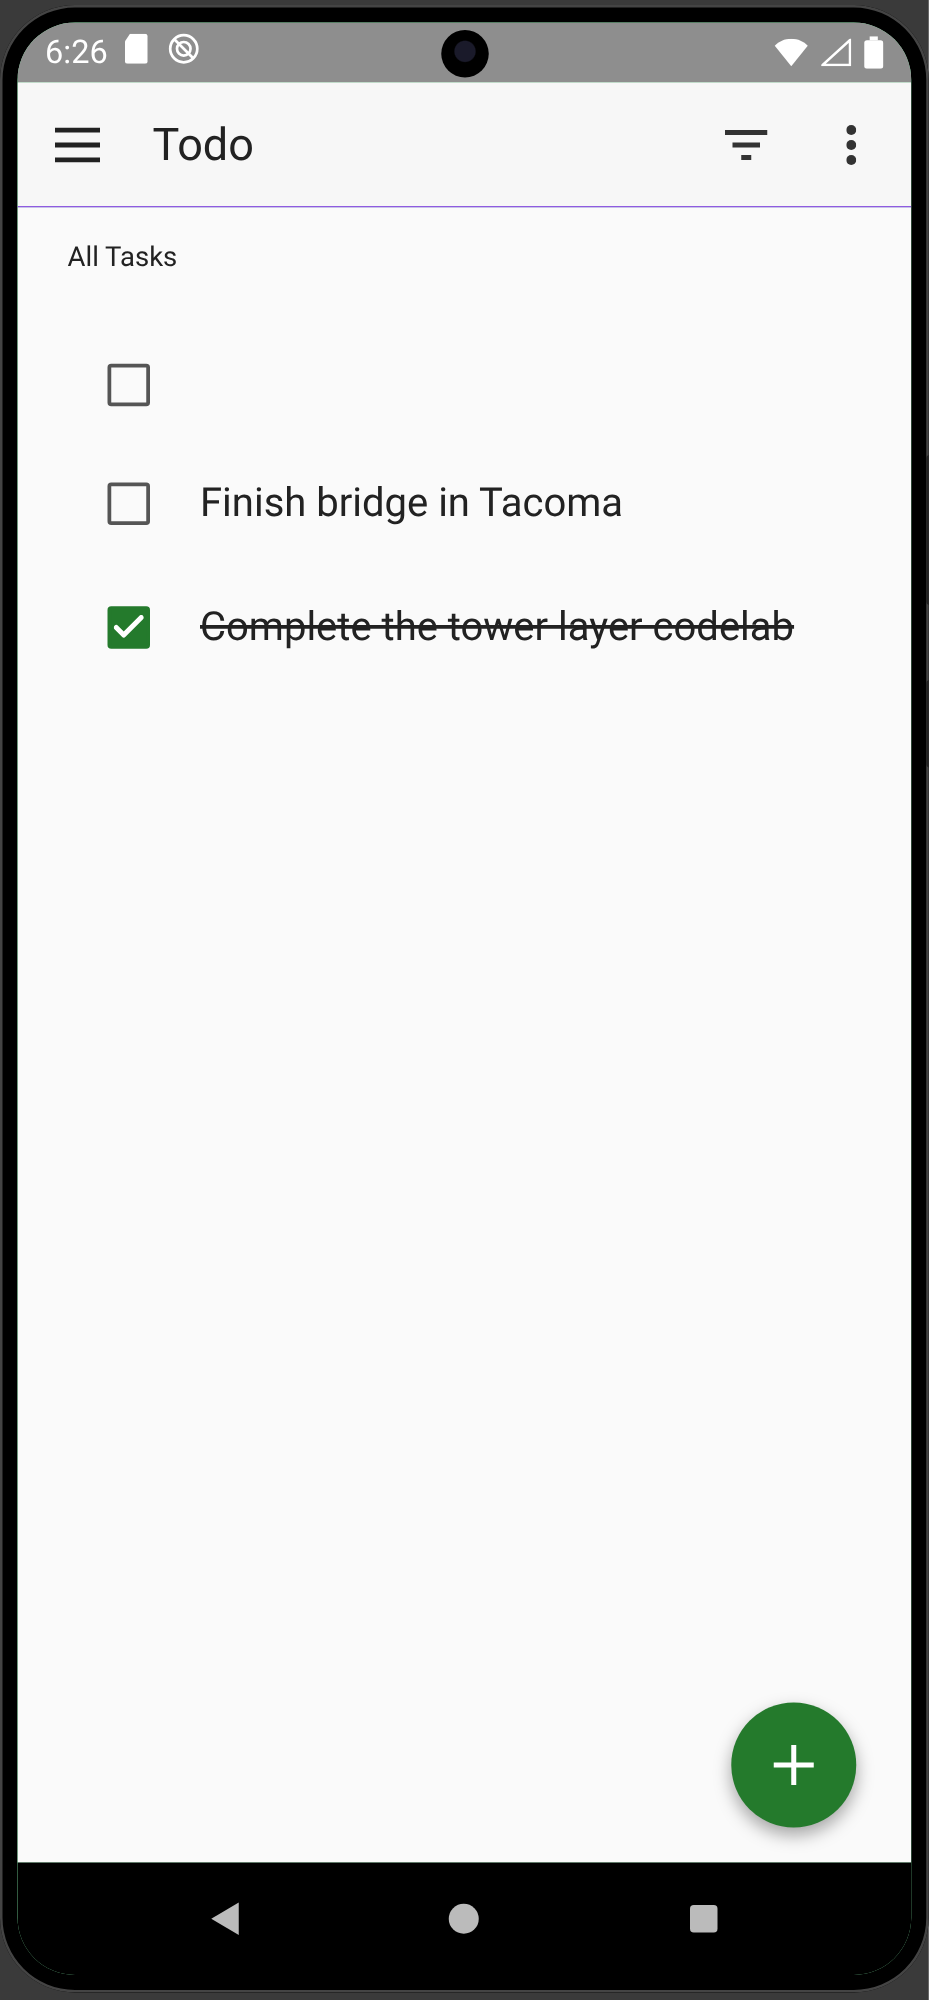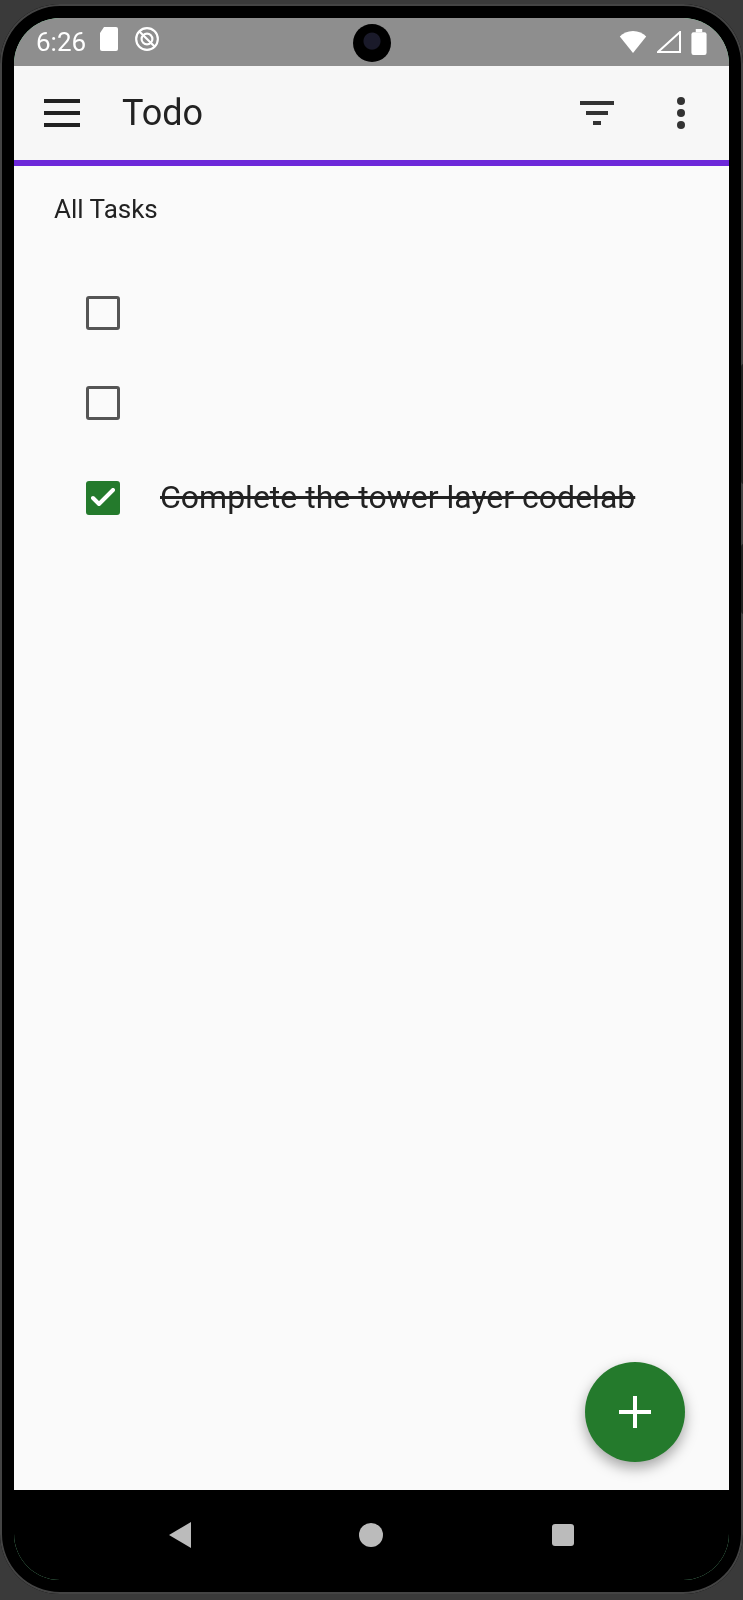--- a/index.html
+++ b/index.html
@@ -53,21 +53,21 @@
       color: #fff;
       font-size: 26px;
     }
     .status-left { display: flex; align-items: center; gap: 14px; }
     .status-right { display: flex; align-items: center; gap: 10px; }
     .status-right svg { display: block; }
     
     .app-bar {
       height: 100px;
       background: #f7f7f7;
-      border-bottom: 6px solid #6d28d9;
+      border-bottom: 1px solid #6d28d9;
       display: flex;
       align-items: center;
       padding: 0 24px;
       gap: 36px;
     }
     .app-bar .spacer { flex: 1; }
     .icon-btn {
       width: 48px;
       height: 48px;
       display: flex;
@@ -83,21 +83,21 @@
       font-weight: 400;
     }
     
     .content {
       flex: 1;
       padding: 28px 36px;
       background: #fafafa;
       overflow-y: auto;
     }
     .section-title {
-      font-size: 26px;
+      font-size: 22px;
       color: #222;
       font-weight: 400;
       margin-bottom: 44px;
       margin-left: 4px;
     }
     .task-row {
       display: flex;
       align-items: center;
       gap: 40px;
       padding: 28px 0 28px 36px;
@@ -241,20 +241,21 @@
 
     <div class="content">
       <div class="section-title">All Tasks</div>
 
       <div class="task-row">
         <div class="checkbox"></div>
       </div>
 
       <div class="task-row">
         <div class="checkbox"></div>
+        <div class="task-label">Finish bridge in Tacoma</div>
       </div>
 
       <div class="task-row">
         <div class="checkbox checked">
           <svg width="24" height="20" viewBox="0 0 24 20">
               <path d="M2 10l6 6L22 2" stroke="#fff" stroke-width="4" fill="none" stroke-linecap="round" stroke-linejoin="round"></path>
             </svg>
         </div>
         <div class="task-label done">Complete the tower layer codelab</div>
       </div>

